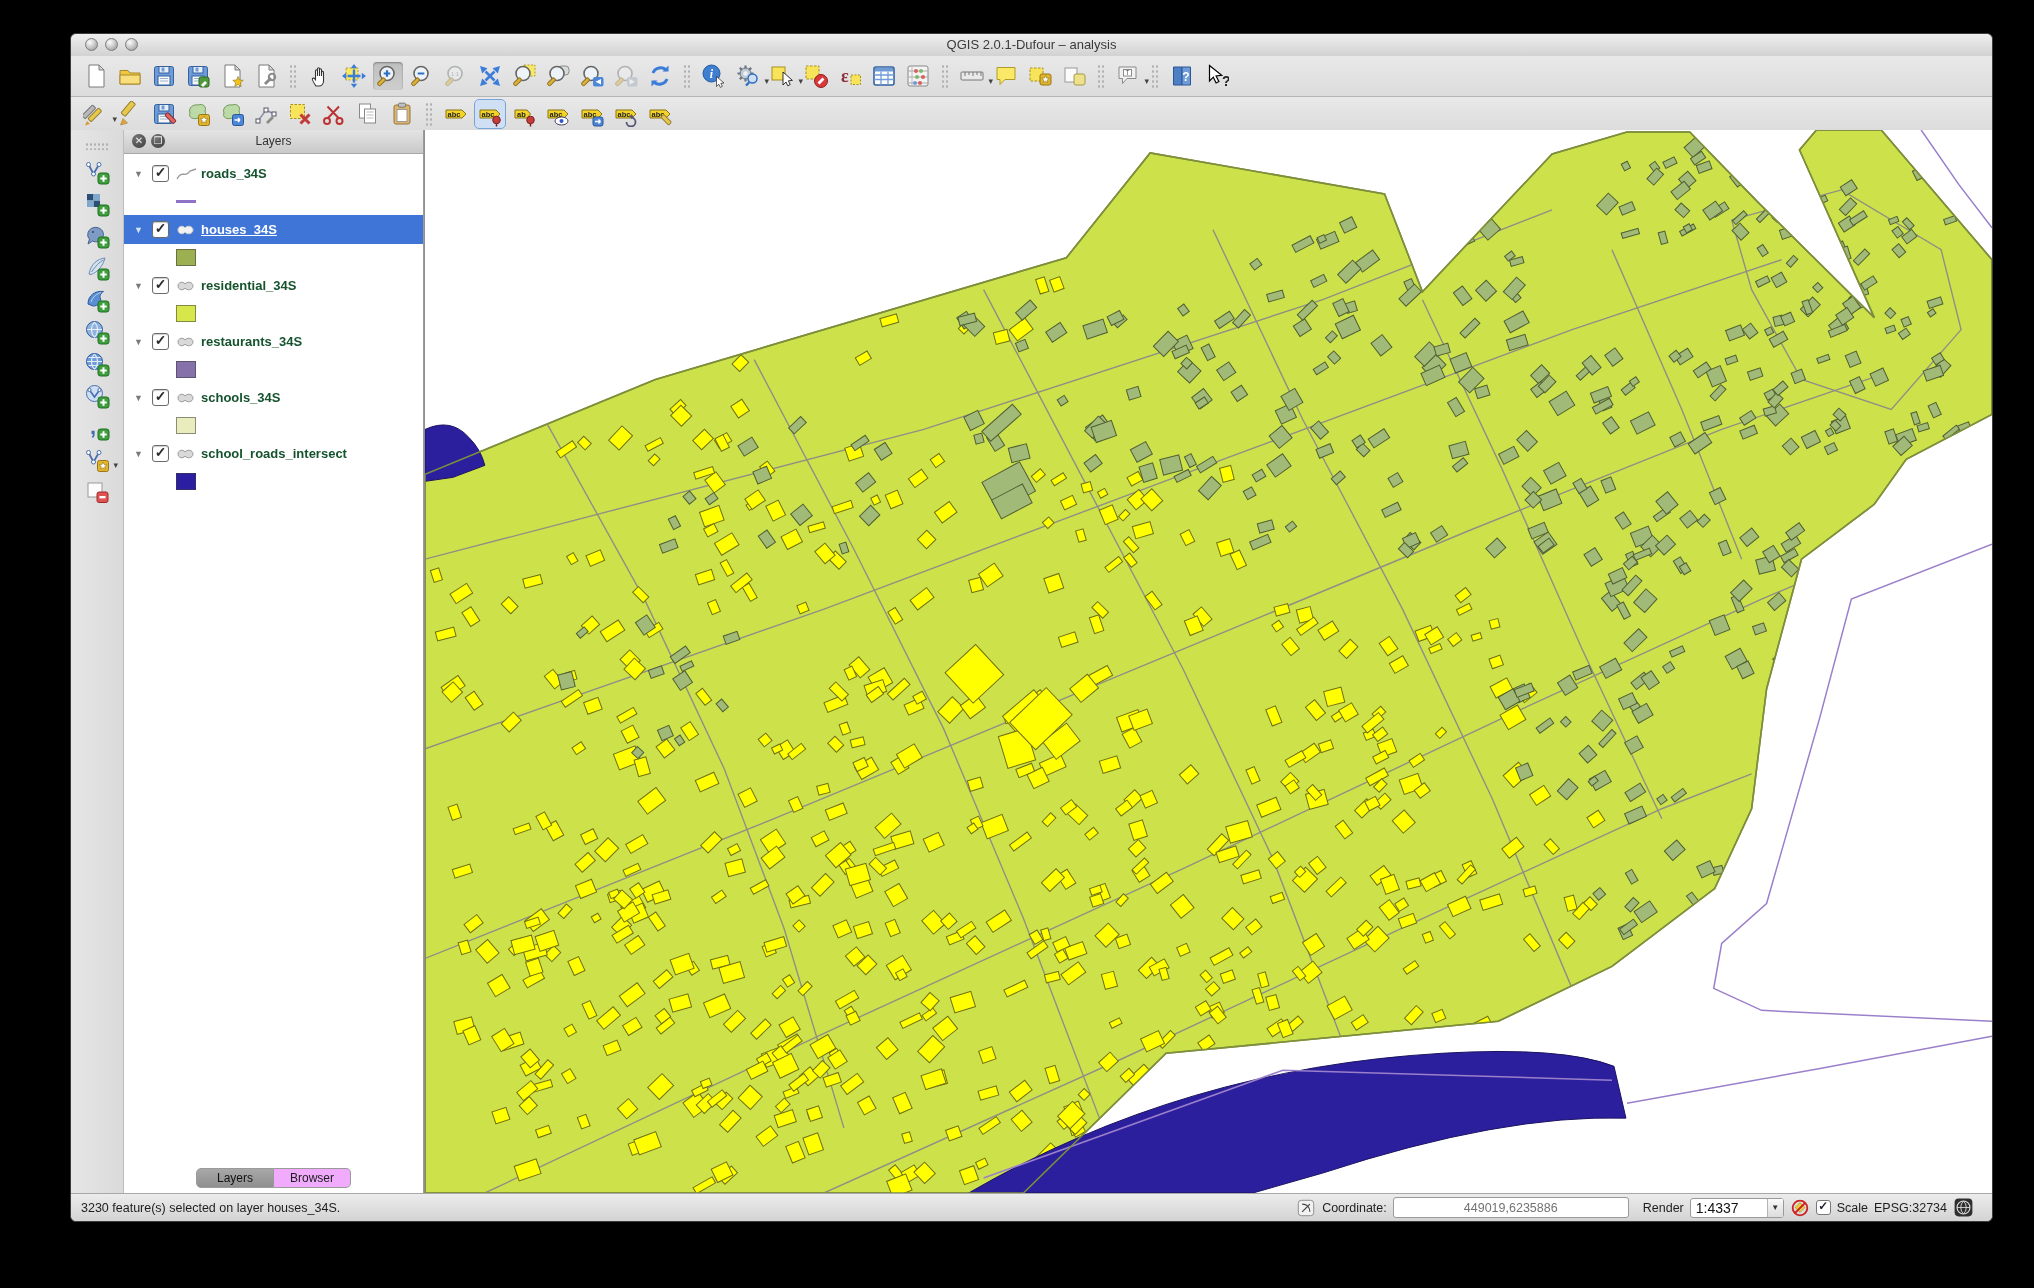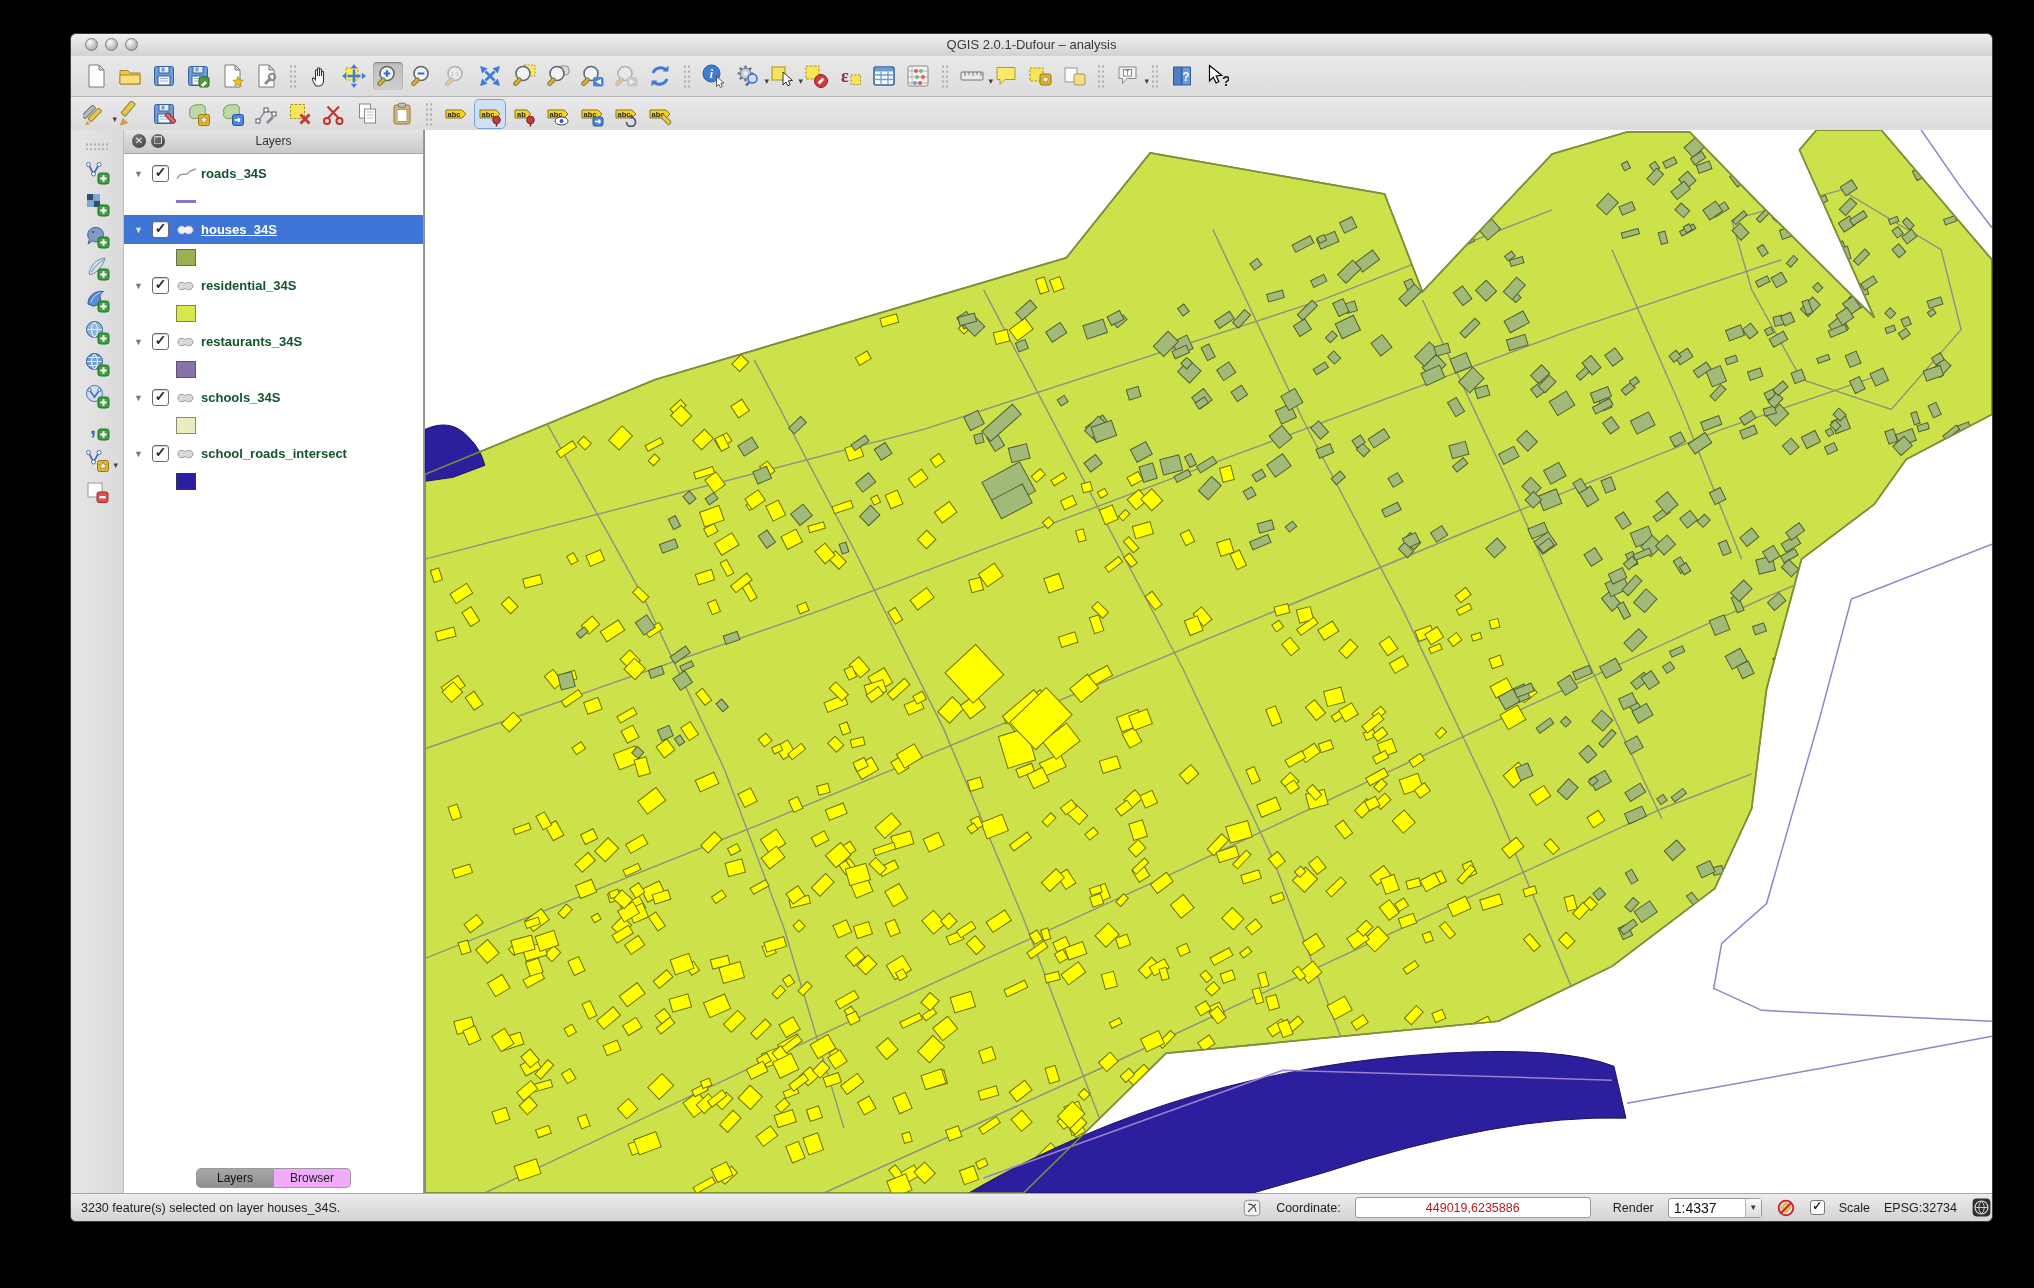--- a/index.html
+++ b/index.html
@@ -55,23 +55,23 @@
   .ptab:first-child{border-radius:5px 0 0 5px;}
   .ptab:last-child{border-radius:0 5px 5px 0;border-left:none;}
   .ptab.on{background:linear-gradient(#a8a8a8,#8f8f8f);color:#111;}
   
   #map{position:absolute;left:353px;top:96px;right:0;bottom:27px;background:#fff;border-left:1px solid #8f8f8f;box-sizing:border-box;}
   #map svg{display:block;width:100%;height:100%;}
   
   #status{position:absolute;left:0;right:0;bottom:0;height:27px;background:linear-gradient(#ececec,#d3d3d3);
     border-top:1px solid #a8a8a8;display:flex;align-items:center;font-size:12.5px;color:#1e1e1e;border-radius:0 0 6px 6px;}
   #status .msg{margin-left:10px;}
-  #status .right{margin-left:auto;display:flex;align-items:center;gap:14px;padding-right:0;}
+  #status .right{margin-left:auto;display:flex;align-items:center;gap:6px;padding-right:18px;}
   #coordinput{width:230px;height:17px;border:1px solid #9a9a9a;border-radius:3px;text-align:center;font-size:12.5px;
-    font-family:"Liberation Sans",sans-serif;background:#fff;color:#b91c1c;}
+    font-family:"Liberation Sans",sans-serif;background:#fff;color:#737373;}
   #scalebox{display:flex;align-items:center;width:92px;height:18px;border:1px solid #9a9a9a;border-radius:3px;background:#fff;}
   #scalebox .val{flex:1;padding-left:5px;font-size:14px;color:#111;}
   #scalebox .arr{width:15px;height:100%;background:linear-gradient(#fafafa,#dcdcdc);border-left:1px solid #b5b5b5;
     font-size:8px;color:#333;display:flex;align-items:center;justify-content:center;}
   .scb{width:13px;height:13px;background:#fff;border:1px solid #777;border-radius:3px;font-size:12px;line-height:11px;
     font-weight:bold;color:#223;text-align:center;}
   .sicon{display:flex;align-items:center;}
 </style>
 </head>
 <body>

